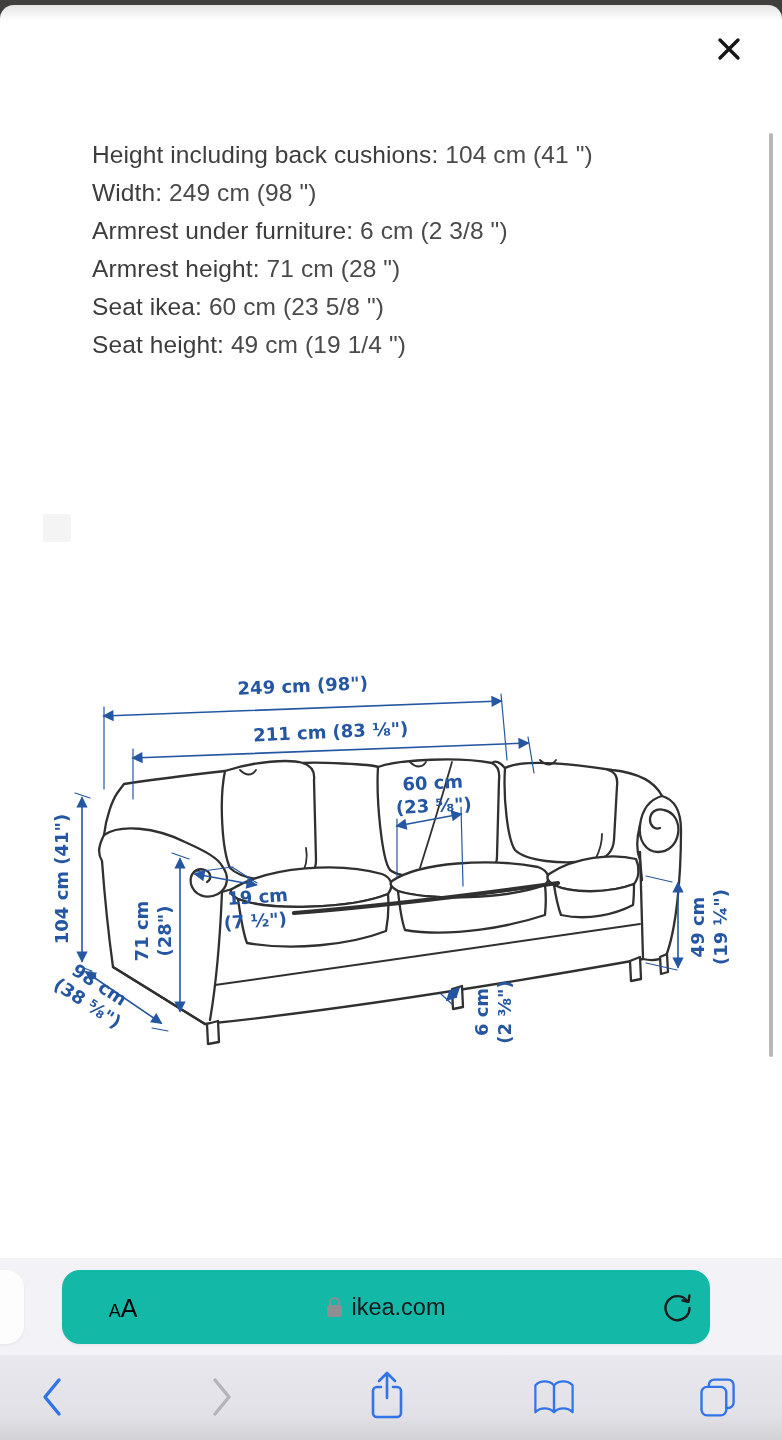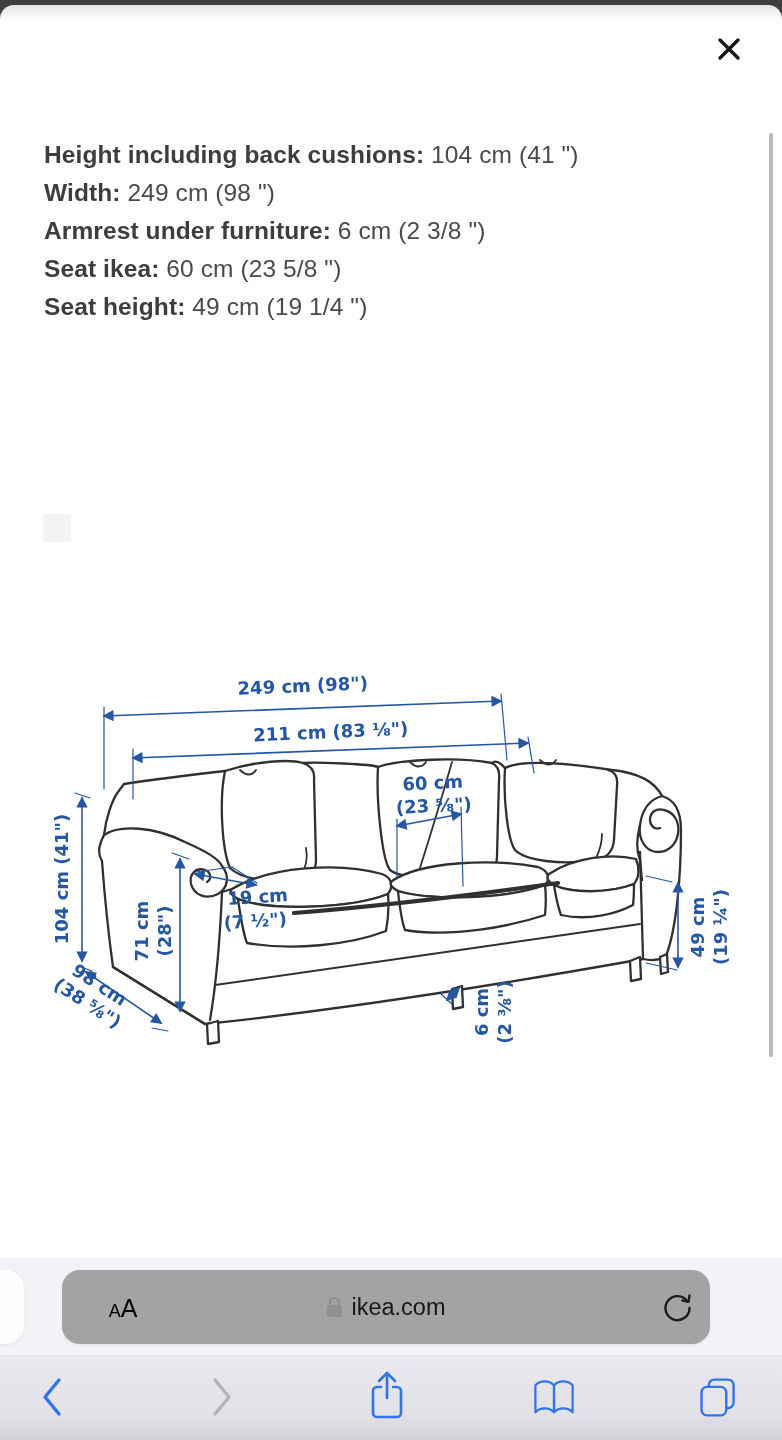--- a/index.html
+++ b/index.html
@@ -20,38 +20,38 @@
   }
   .close-btn{
     position:absolute;left:704px;top:24px;width:50px;height:50px;
     display:flex;align-items:center;justify-content:center;
     background:none;border:none;cursor:pointer;
   }
   .measure-list{
     position:absolute;left:44px;top:136px;width:700px;
     font-size:24.5px;line-height:38px;color:#4a4a4a;letter-spacing:.1px;
   }
-  .m-label{font-weight:bold;color:#3d3d3d;}
+  .m-label{font-weight:normal;color:#3d3d3d;margin-left:48px;}
   .placeholder-square{
     position:absolute;left:43px;top:514px;width:28px;height:28px;
     background:#f4f4f4;border-radius:3px;
   }
   .diagram-svg{position:absolute;left:0;top:652px;}
   .scrollbar{
     position:absolute;left:769px;top:133px;width:4px;height:924px;
     background:rgba(0,0,0,0.28);border-radius:2px;
   }
   
   .url-zone{
     position:absolute;left:0;top:1258px;width:782px;height:97px;
     background:#f3f2f7;
   }
   .url-pill{
     position:absolute;left:62px;top:12px;width:648px;height:74px;
-    background:#a3a3a3;border-radius:18px;
+    background:#14b8a6;border-radius:18px;
     box-shadow:0 1px 3px rgba(0,0,0,0.07);
     display:flex;align-items:center;justify-content:center;
   }
   .url-pill-sliver{
     position:absolute;left:-36px;top:12px;width:60px;height:74px;
     background:#fdfdfd;border-radius:18px;
     box-shadow:0 1px 3px rgba(0,0,0,0.07);
   }
   .reader-btn{
     position:absolute;left:88px;top:12px;height:74px;width:70px;
@@ -83,20 +83,21 @@
 <button class="close-btn" aria-label="close">
   <svg width="30" height="30" viewBox="0 0 30 30">
     <path d="M6,6 L24,24 M24,6 L6,24" stroke="#161616" stroke-width="3.4" stroke-linecap="round" fill="none"></path>
   </svg>
 </button>
 
 <div class="measure-list">
   <div><span class="m-label">Height including back cushions:</span> <span>104 cm (41 ")</span></div>
   <div><span class="m-label">Width:</span> <span>249 cm (98 ")</span></div>
   <div><span class="m-label">Armrest under furniture:</span> <span>6 cm (2 3/8 ")</span></div>
+  <div><span class="m-label">Armrest height:</span> <span>71 cm (28 ")</span></div>
   <div><span class="m-label">Seat ikea:</span> <span>60 cm (23 5/8 ")</span></div>
   <div><span class="m-label">Seat height:</span> <span>49 cm (19 1/4 ")</span></div>
 </div>
 
 <div class="placeholder-square"></div>
 
 <svg class="diagram-svg" width="782" height="420" viewBox="0 652 782 420" font-family="DejaVu Sans, sans-serif">
   <defs>
     <marker id="arr" viewBox="0 0 10 10" refX="8.5" refY="5" markerWidth="8.5" markerHeight="7" orient="auto-start-reverse">
       <path d="M0,0 L10,5 L0,10 z" fill="#2456a2"></path>

